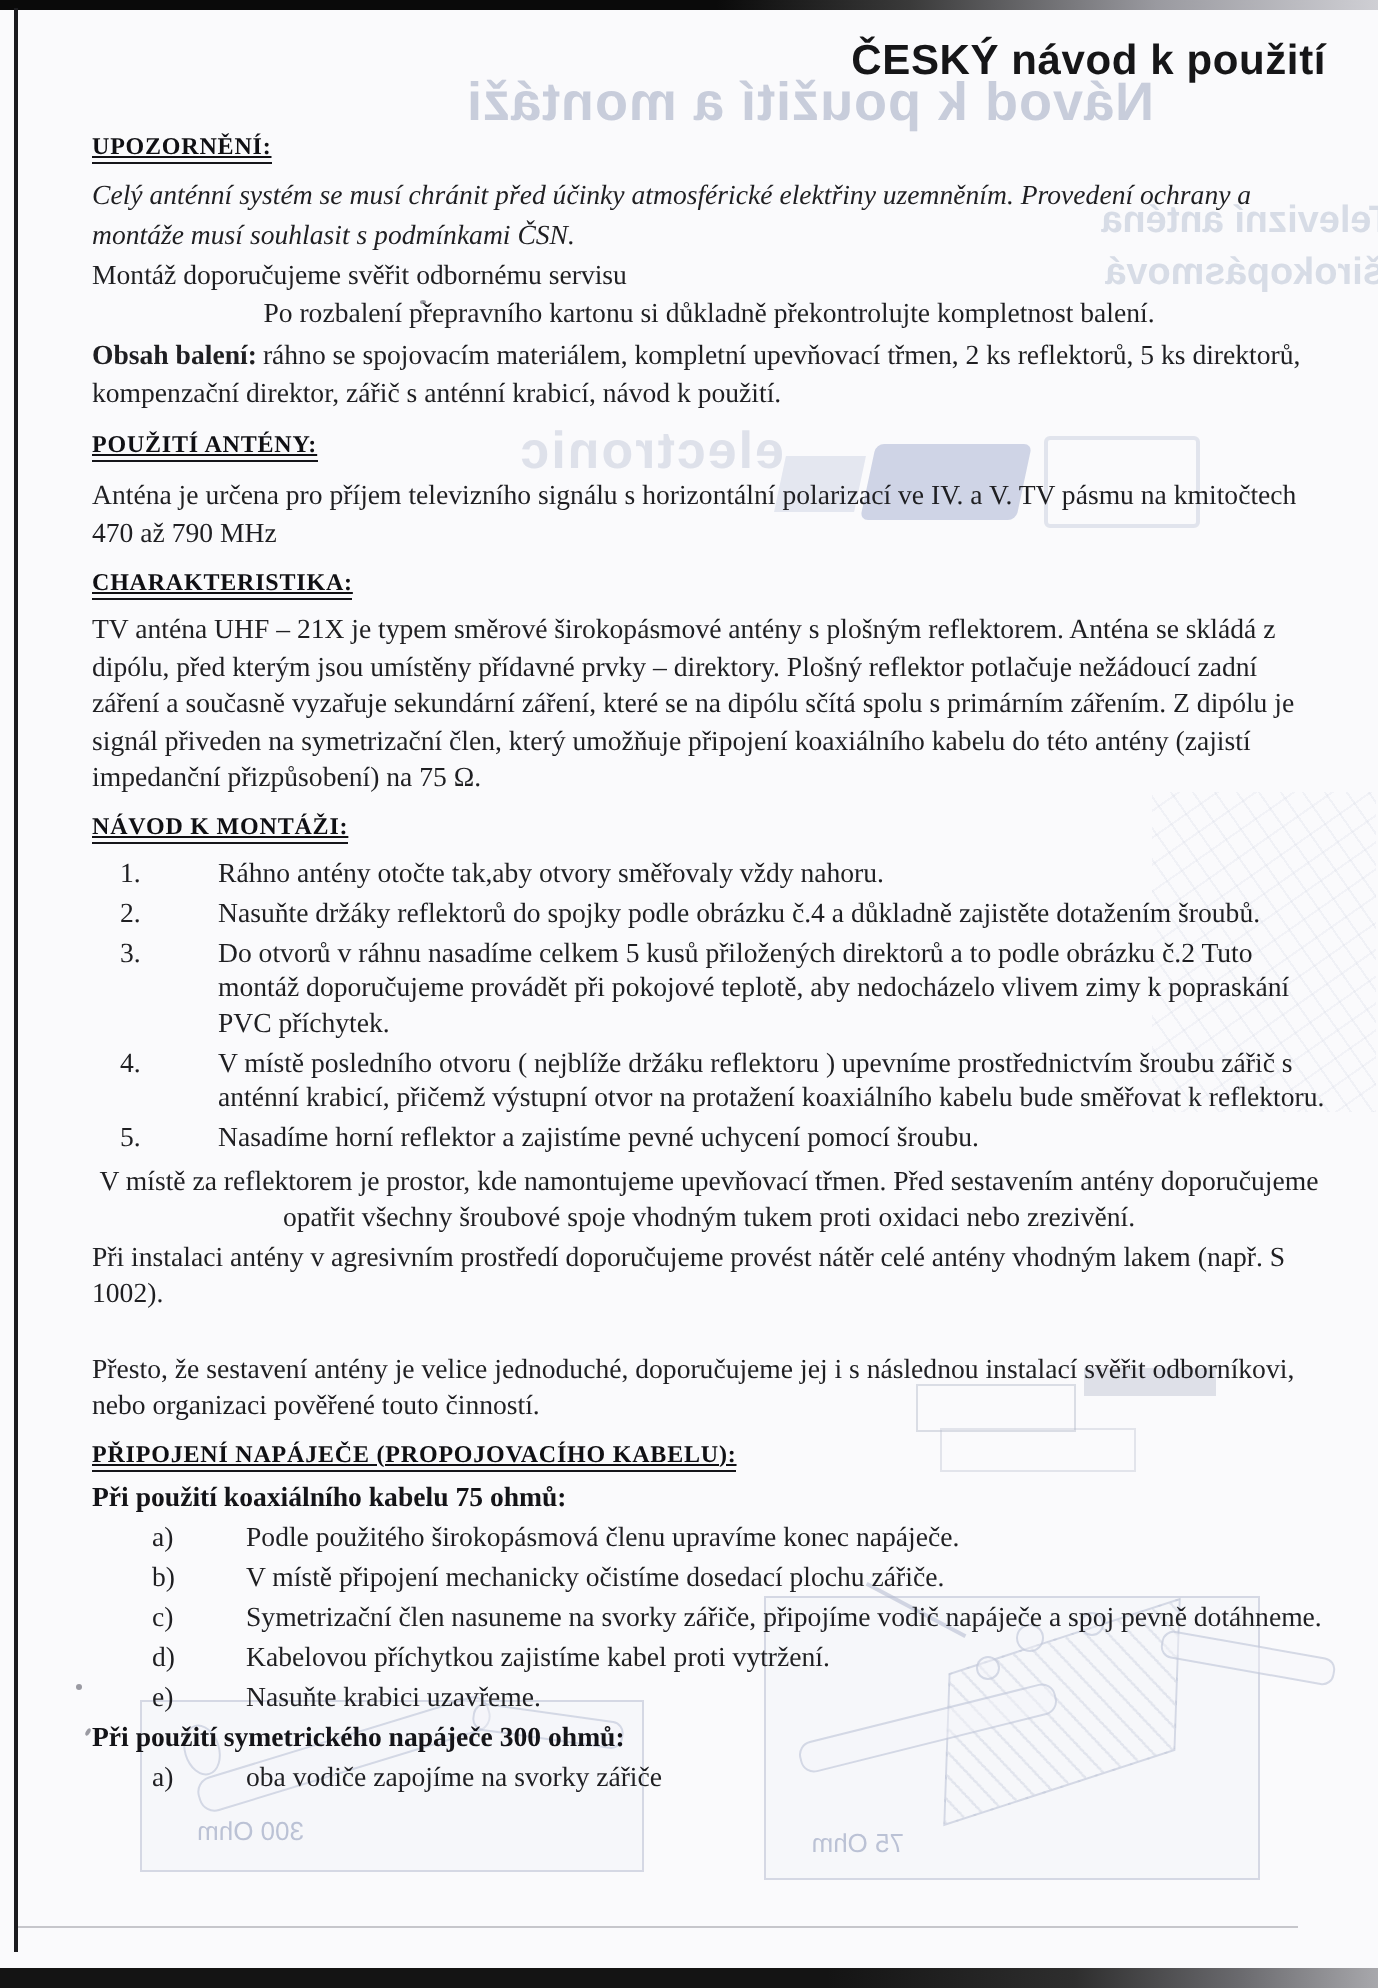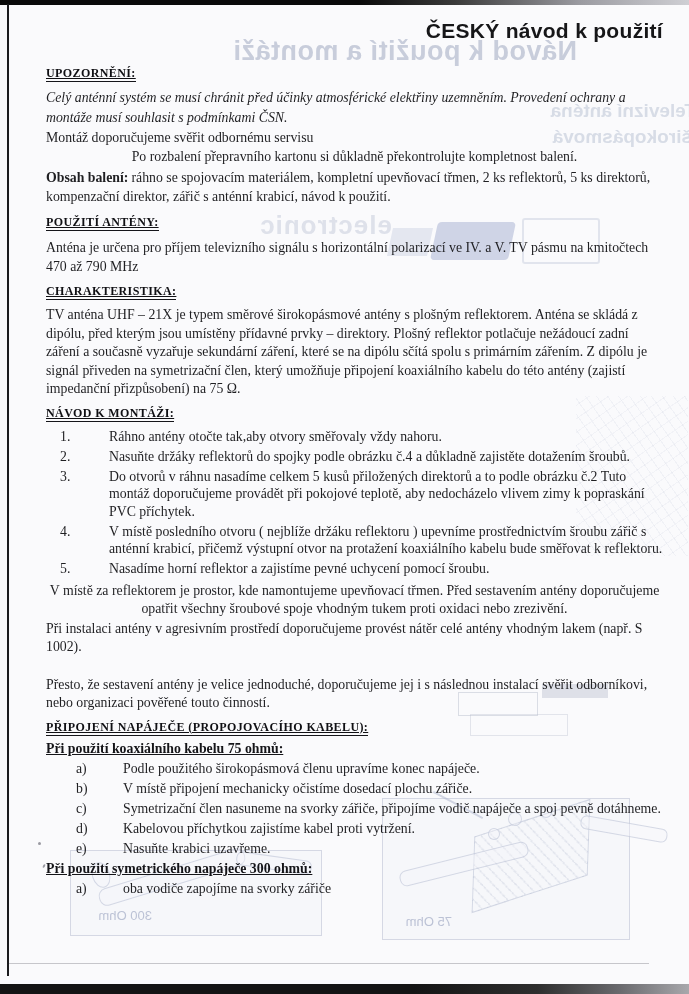--- a/index.html
+++ b/index.html
@@ -80,21 +80,21 @@
   .mt-navod{margin-top:5px;}
   .steps{margin-top:5px;}
   .li{display:flex;margin-bottom:2.5px;line-height:17.5px;}
   .steps .li{padding-left:14px;}
   .li .num{flex:0 0 24px;}
   .li .txt{flex:1;margin-left:25px;}
   .p-trmen{margin-top:4px;line-height:18px;text-align:center;}
   .p-lak{margin-top:2px;line-height:18px;}
   .p-expert{margin-top:20px;line-height:18px;}
   .mt-prip{margin-top:6px;}
-  .subhead{margin-top:3px;font-weight:bold;line-height:18px;color:#141418;text-decoration:underline;}
+  .subhead{margin-top:3px;font-weight:bold;line-height:18px;color:#141418;}
   .sub300{margin-top:1px;}
   .letters{margin-top:2px;}
   .letters .li{padding-left:30px;}
   .letters .num{flex:0 0 22px;}
 </style>
 </head>
 <body>
 
 <div class="scan">
 

